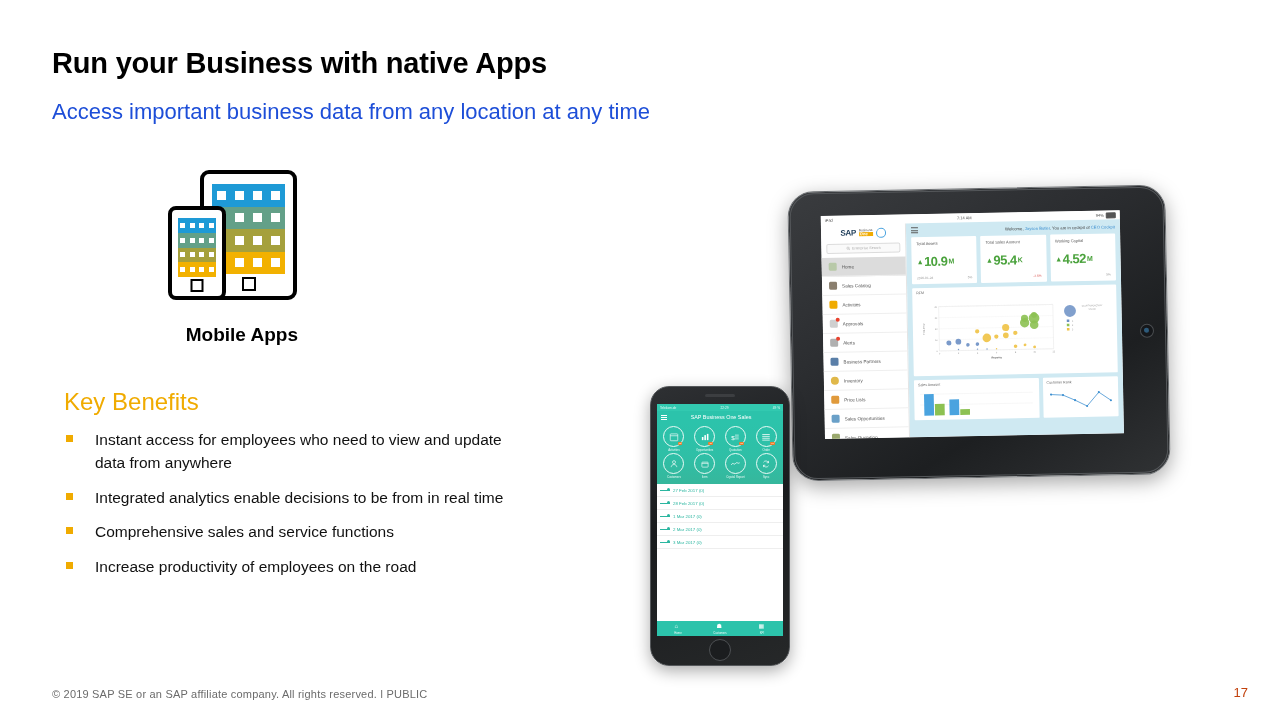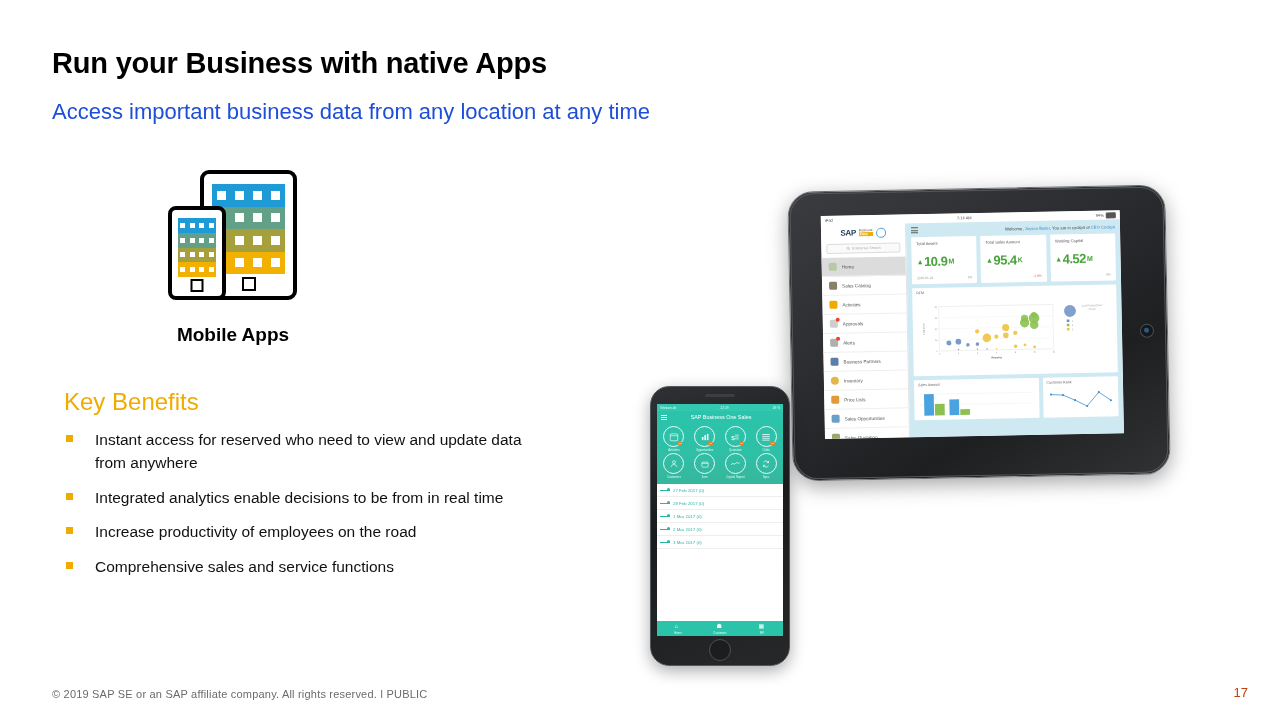--- a/index.html
+++ b/index.html
@@ -31,21 +31,21 @@
   .b1{background:#1e9ad6;} .b2{background:#63a088;} .b3{background:#a3a councils;}
   .b3{background:#a5a03c;} .b4{background:#f2b100;}
   .dot{background:#fff;}
   #icon-tablet .dot{width:9px;height:9px;}
   #icon-phone  .dot{width:5px;height:5px;}
   .homebtn{position:absolute;left:50%;transform:translateX(-50%);
     border:2px solid #000;background:#fff;}
   #icon-tablet .homebtn{bottom:5px;width:10px;height:10px;}
   #icon-phone  .homebtn{bottom:4px;width:9px;height:9px;}
   #mobile-apps-label{
-    position:absolute;left:168px;top:324px;width:130px;text-align:center;
+    position:absolute;left:168px;top:324px;width:130px;text-align:right;
     font-size:19px;font-weight:bold;color:#000;white-space:nowrap;
   }
 
   
   #key-benefits-title{
     position:absolute;left:64px;top:388px;font-size:24px;font-weight:normal;color:#f0ab00;
   }
   #benefits-list{position:absolute;left:64px;top:429px;width:460px;}
   .benefit{position:relative;padding-left:31px;margin-bottom:12px;
     font-size:15.5px;line-height:1.47;color:#111;}
@@ -222,33 +222,33 @@
       </div>
       <div class="homebtn"></div>
     </div>
   </div>
   <div id="mobile-apps-label">Mobile Apps</div>
 
   <div id="key-benefits-title">Key Benefits</div>
   <div id="benefits-list">
     <div class="benefit">
       <span class="sq"></span>
-      <span>Instant access for reserved who need to view and update data from anywhere</span>
+      <span>Instant access for employees who need to view and update data from anywhere</span>
     </div>
     <div class="benefit">
       <span class="sq"></span>
       <span>Integrated analytics enable decisions to be from in real time</span>
     </div>
     <div class="benefit">
       <span class="sq"></span>
-      <span>Increase productivity of employees on the road</span>
+      <span>Comprehensive sales and service functions</span>
     </div>
     <div class="benefit">
       <span class="sq"></span>
-      <span>Comprehensive sales and service functions</span>
+      <span>Increase productivity of employees on the road</span>
     </div>
   </div>
 
   <div id="tablet-device">
     <div id="tablet-body"></div>
     <div id="tablet-bezel-edge"></div>
     <div id="tablet-camera"></div>
 
     <div id="tablet-screen">
 

